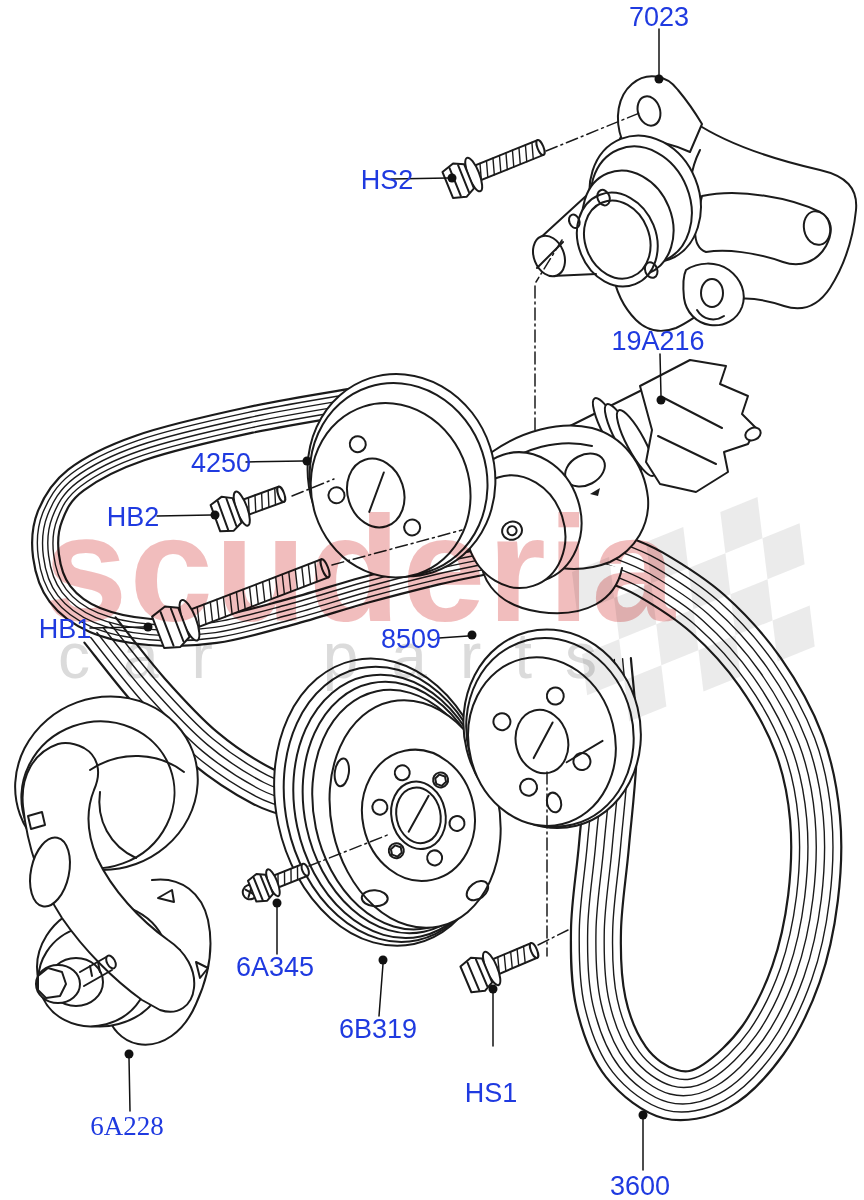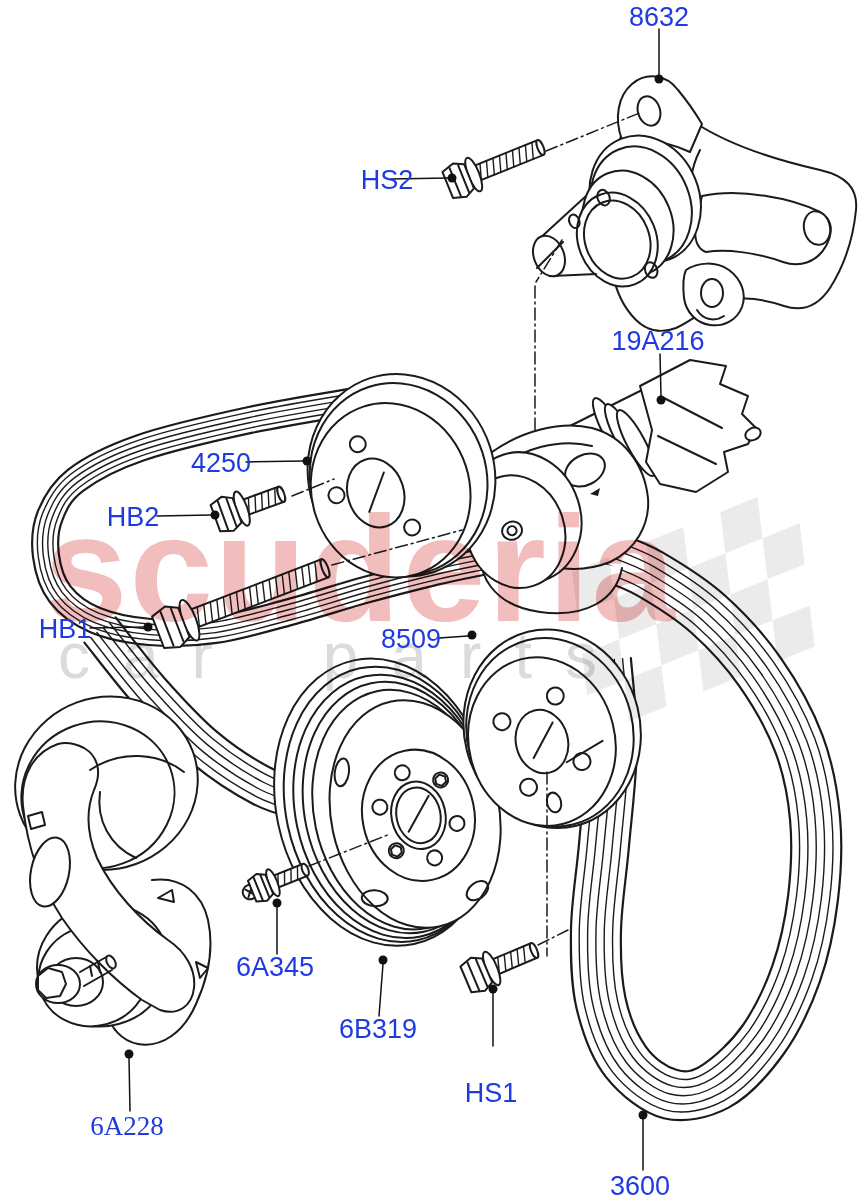--- a/index.html
+++ b/index.html
@@ -312,21 +312,21 @@
         <rect x="160" y="80" width="40" height="40"></rect>
         <rect x="40" y="120" width="40" height="40"></rect>
         <rect x="120" y="120" width="40" height="40"></rect>
         <rect x="200" y="120" width="40" height="40"></rect>
       </g>
   </svg>
   <div class="wm wm-brand" style="color: rgb(238, 173, 173);">scuderia</div>
   <div class="wm wm-tagline" style="color: rgb(217, 217, 217);">car parts</div>
 
   <div id="labels">
-      <div class="part-label" style="left: 659px; top: 17px;">8632</div>
+      <div class="part-label" style="left: 659px; top: 17px;">7023</div>
       <div class="part-label" style="left: 367px; top: 180px; margin-left: 20px;">HS2</div>
       <div class="part-label" style="left: 658px; top: 341px;">19A216</div>
       <div class="part-label" style="left: 221px; top: 463px;">4250</div>
       <div class="part-label" style="left: 133px; top: 517px;">HB2</div>
       <div class="part-label" style="left: 65px; top: 629px;">HB1</div>
       <div class="part-label" style="left: 411px; top: 639px;">8509</div>
       <div class="part-label" style="left: 275px; top: 967px;">6A345</div>
       <div class="part-label" style="left: 378px; top: 1029px;">6B319</div>
       <div class="part-label" style="left: 491px; top: 1085px; margin-top: 8px;">HS1</div>
       <div class="part-label" style="left: 127px; top: 1126px; font-family: Liberation Serif, serif;">6A228</div>

